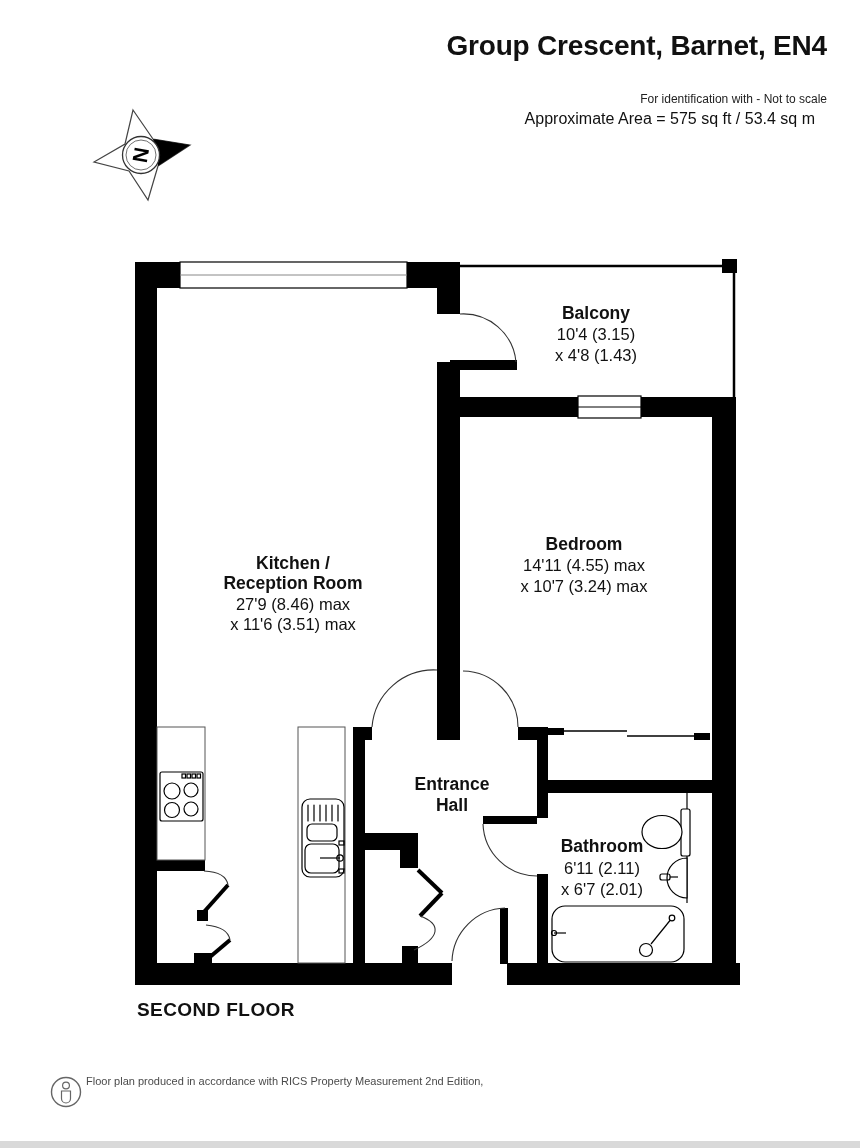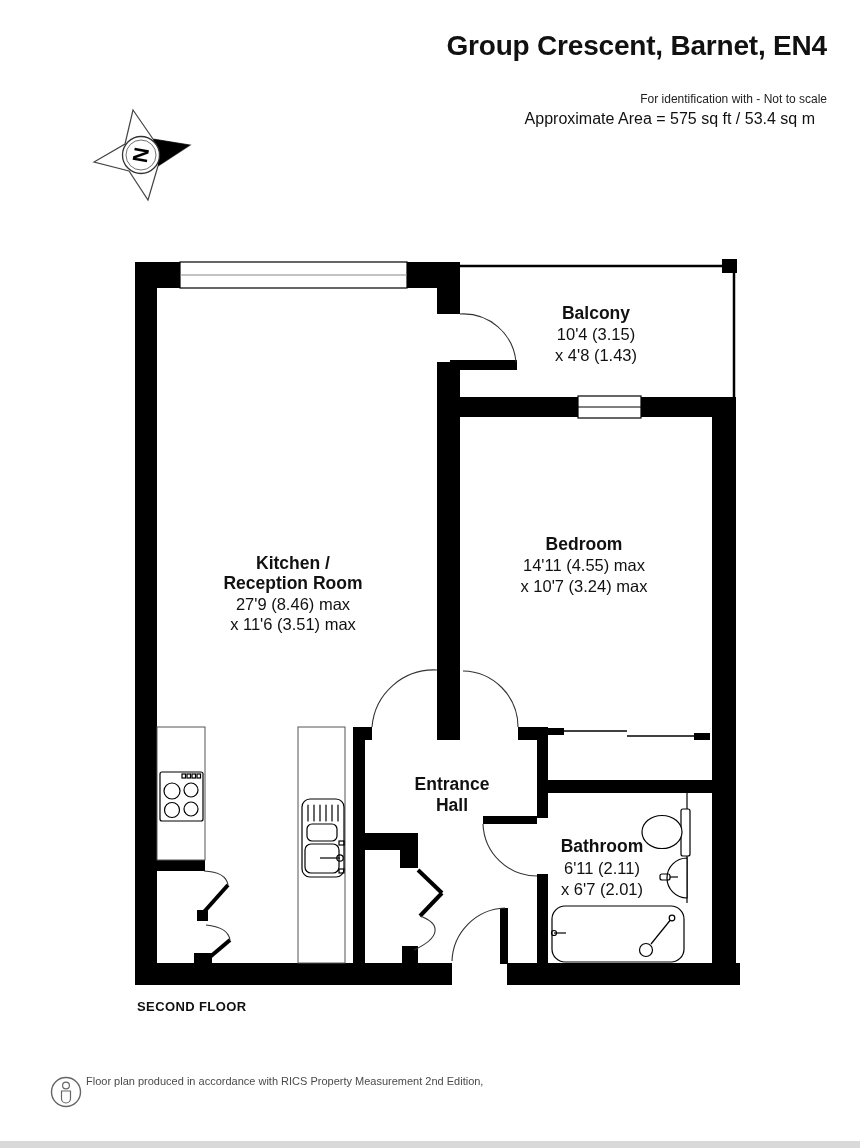--- a/index.html
+++ b/index.html
@@ -4,21 +4,21 @@
 <style>
   html,body{margin:0;padding:0;}
   body{
     width:860px;height:1148px;position:relative;background:#ffffff;
     font-family:"Liberation Sans", sans-serif;color:#111;overflow:hidden;
   }
   .abs{position:absolute;}
   .hdr-title{top:30px;right:33px;font-size:28px;font-weight:700;letter-spacing:-0.2px;white-space:nowrap;}
   .hdr-sub{top:66px;right:45px;font-size:16px;font-weight:400;white-space:nowrap;margin-top:44px;}
   .hdr-note{top:92px;right:33px;font-size:12px;font-weight:400;color:#222;white-space:nowrap;}
-  .floor-label{top:999px;left:137px;font-size:13px;font-weight:700;letter-spacing:0.4px;}
+  .floor-label{top:999px;left:137px;font-size:19px;font-weight:700;letter-spacing:0.4px;}
   .footer{top:1076px;left:86px;font-size:11px;line-height:10.8px;color:#4a4a4a;}
   .footer .gap1{margin-left:9px;}
   .footer .gap2{margin-left:14px;}
   .bottom-strip{left:0;bottom:0;width:860px;height:7px;background:#d9d9d9;}
   svg{position:absolute;left:0;top:0;}
   .wall{fill:#000;}
   .thinwall{stroke:#000;stroke-width:2.5;fill:none;}
   .arc{stroke:#333;stroke-width:1.1;fill:none;}
   .leaf{stroke:#000;stroke-width:4;fill:none;}
   .fixture{stroke:#000;stroke-width:1.2;fill:#fff;}

